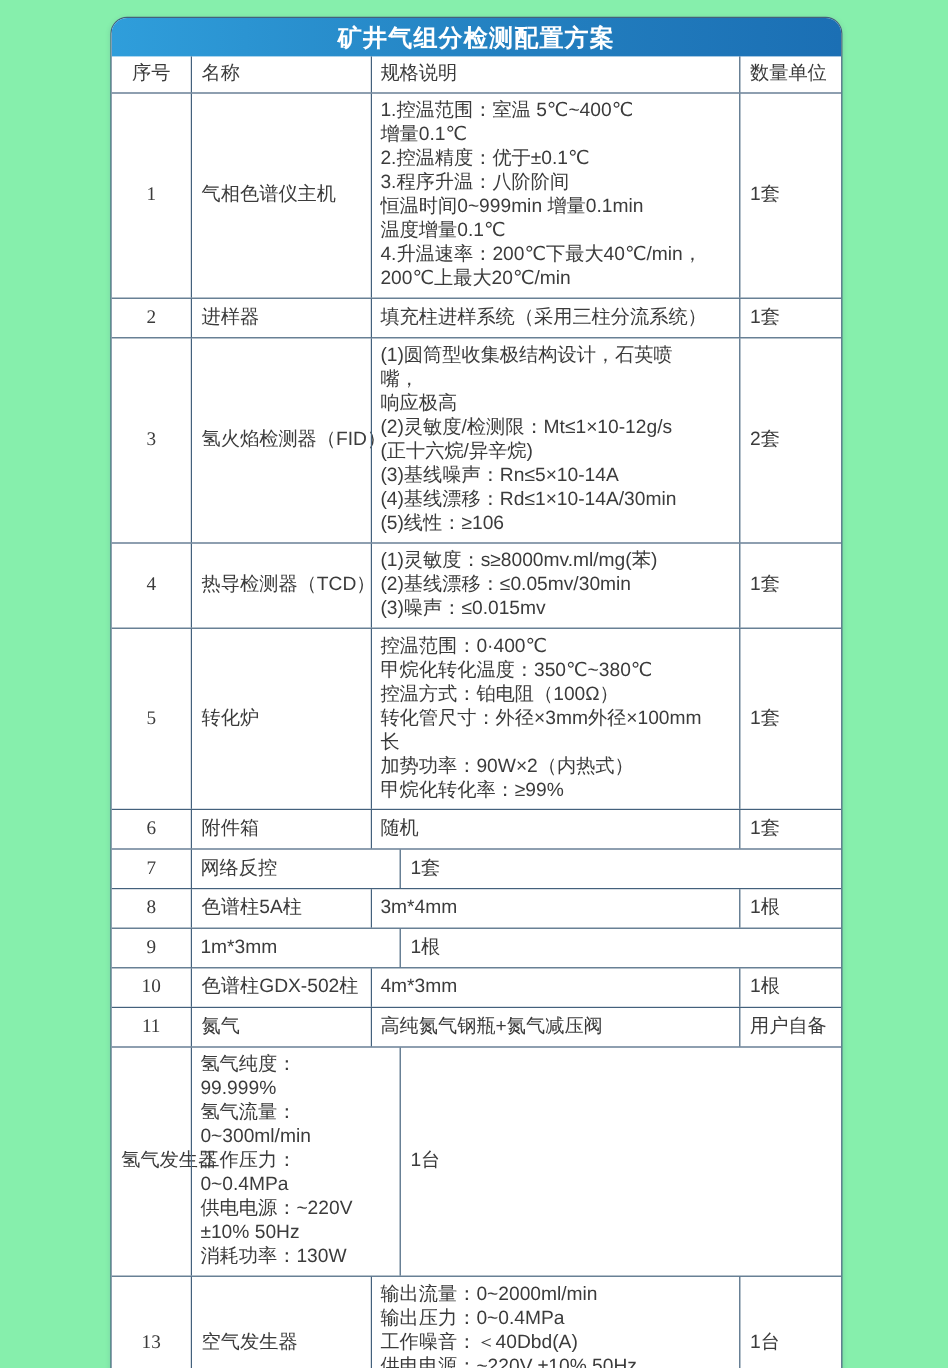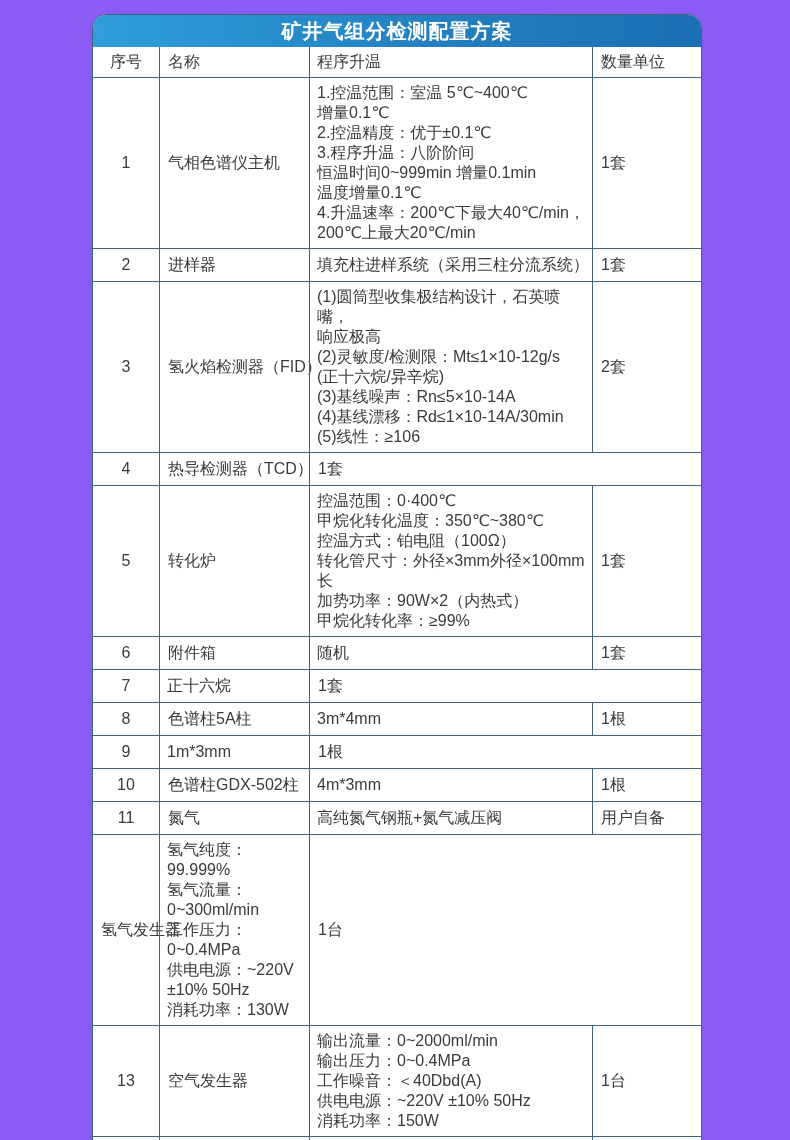--- a/index.html
+++ b/index.html
@@ -1,21 +1,21 @@
 <!DOCTYPE html>
 <html><head>
 <meta charset="utf-8">
 <style>
   html,body{margin:0;padding:0;}
   body{
     width:790px;height:1140px;background:#ffffff;overflow:hidden;
     font-family:"Liberation Sans","DejaVu Sans",sans-serif;
     -webkit-font-smoothing:antialiased;
   }
-  .page{position:relative;width:790px;height:1140px;background:#8b5cf6;}
+  .page{position:relative;width:790px;height:1140px;background:#86efac;}
   .table-card{
     position:absolute;left:92px;top:14px;width:608px;
     border:1px solid #44617c;border-radius:14px;
     overflow:hidden;background:#fff;
     box-shadow:0 1px 4px rgba(60,90,120,0.18);
   }
   .title-bar{
     height:32px;display:flex;align-items:center;justify-content:center;
     background:linear-gradient(90deg,#2f9edb 0%,#2380c0 55%,#1b6fb4 100%);
     color:#ffffff;font-size:20px;font-weight:bold;letter-spacing:1px;
@@ -24,38 +24,38 @@
     display:grid;grid-template-columns:66px 150px 283px 1fr;
     border-top:1px solid #44617c;
   }
   .header-row{border-top:none;}
   .cell{
     display:flex;align-items:center;
     color:#3b3b3b;font-size:16px;line-height:20px;
     box-sizing:border-box;min-height:32px;
   }
   .cell + .cell{border-left:1px solid #44617c;}
-  .cell-no{justify-content:center;text-align:center;}
+  .cell-no{justify-content:center;text-align:center;font-family:Liberation Serif, serif;}
   .cell-name{padding:4px 2px 4px 8px;white-space:nowrap;text-align:right;}
   .cell-spec{padding:5px 3px 5px 7px;white-space:pre-line;}
-  .cell-qty{padding:4px 2px 4px 8px;}
+  .cell-qty{padding:4px 2px 4px 8px;margin-left:24px;}
   .header-row .cell{min-height:30px;}
 </style>
 </head>
 <body>
 
 <div class="page">
   <div class="table-card">
 
     <div class="title-bar">矿井气组分检测配置方案</div>
 
     <div class="grid-row header-row">
       <div class="cell cell-no">序号</div>
       <div class="cell cell-name">名称</div>
-      <div class="cell cell-spec">程序升温</div>
+      <div class="cell cell-spec">规格说明</div>
       <div class="cell cell-qty">数量单位</div>
     </div>
 
     <div id="rows">
   <div class="grid-row">
     <div class="cell cell-no">1</div>
     <div class="cell cell-name">气相色谱仪主机</div>
     <div class="cell cell-spec">1.控温范围：室温 5℃~400℃
 增量0.1℃
 2.控温精度：优于±0.1℃
@@ -83,20 +83,23 @@
 (正十六烷/异辛烷)
 (3)基线噪声：Rn≤5×10-14A
 (4)基线漂移：Rd≤1×10-14A/30min
 (5)线性：≥106</div>
     <div class="cell cell-qty">2套</div>
   </div>
 
   <div class="grid-row">
     <div class="cell cell-no">4</div>
     <div class="cell cell-name">热导检测器（TCD）</div>
+    <div class="cell cell-spec">(1)灵敏度：s≥8000mv.ml/mg(苯)
+(2)基线漂移：≤0.05mv/30min
+(3)噪声：≤0.015mv</div>
     <div class="cell cell-qty">1套</div>
   </div>
 
   <div class="grid-row">
     <div class="cell cell-no">5</div>
     <div class="cell cell-name">转化炉</div>
     <div class="cell cell-spec">控温范围：0·400℃
 甲烷化转化温度：350℃~380℃
 控温方式：铂电阻（100Ω）
 转化管尺寸：外径×3mm外径×100mm长
@@ -107,21 +110,21 @@
 
   <div class="grid-row">
     <div class="cell cell-no">6</div>
     <div class="cell cell-name">附件箱</div>
     <div class="cell cell-spec">随机</div>
     <div class="cell cell-qty">1套</div>
   </div>
 
   <div class="grid-row">
     <div class="cell cell-no">7</div>
-    <div class="cell cell-spec">正十六烷</div>
+    <div class="cell cell-spec">网络反控</div>
     <div class="cell cell-qty">1套</div>
   </div>
 
   <div class="grid-row">
     <div class="cell cell-no">8</div>
     <div class="cell cell-name">色谱柱5A柱</div>
     <div class="cell cell-spec">3m*4mm</div>
     <div class="cell cell-qty">1根</div>
   </div>
 

